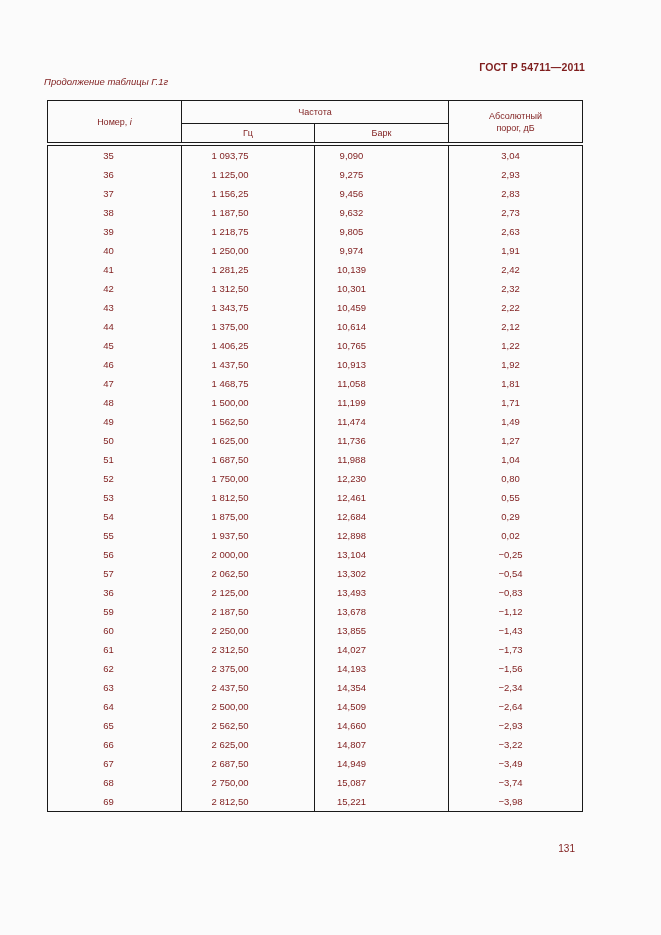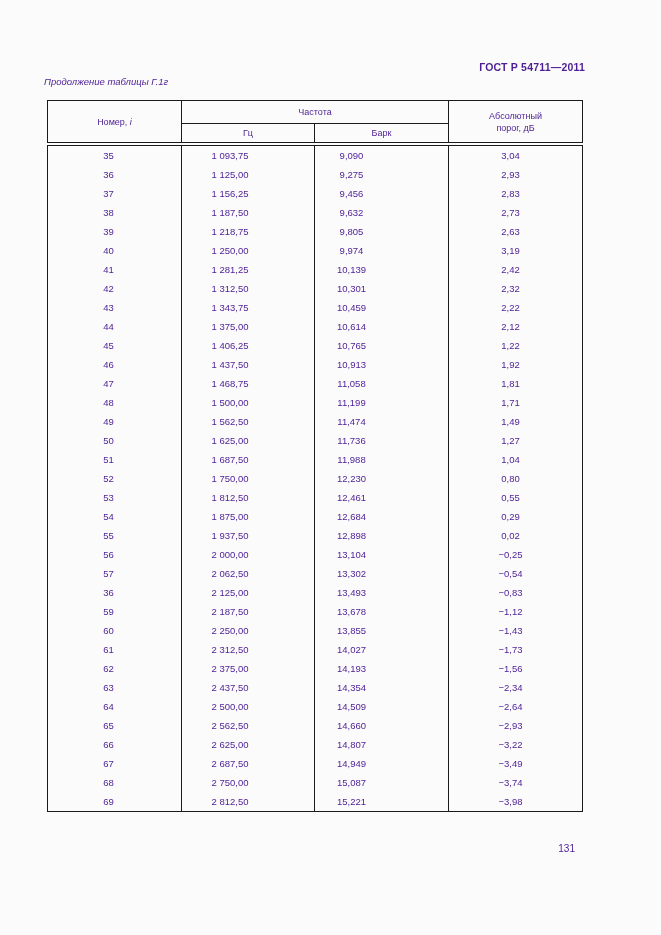--- a/index.html
+++ b/index.html
@@ -7,21 +7,21 @@
     padding: 0;
     background: #e8e8e8;
   }
   .page {
     position: relative;
     width: 661px;
     height: 935px;
     margin: 0 auto;
     background: #fbfbfb;
     font-family: "Liberation Sans", sans-serif;
-    color: #4c1d95;
+    color: #7f1d1d;
     overflow: hidden;
   }
   .doc-code {
     position: absolute;
     top: 61px;
     right: 76px;
     font-size: 10.5px;
     font-weight: bold;
     letter-spacing: 0.2px;
     white-space: nowrap;
@@ -152,21 +152,21 @@
         <tr>
           <td>39</td>
           <td>1 218,75</td>
           <td>9,805</td>
           <td>2,63</td>
         </tr>
         <tr>
           <td>40</td>
           <td>1 250,00</td>
           <td>9,974</td>
-          <td>3,19</td>
+          <td>1,91</td>
         </tr>
         <tr>
           <td>41</td>
           <td>1 281,25</td>
           <td>10,139</td>
           <td>2,42</td>
         </tr>
         <tr>
           <td>42</td>
           <td>1 312,50</td>

